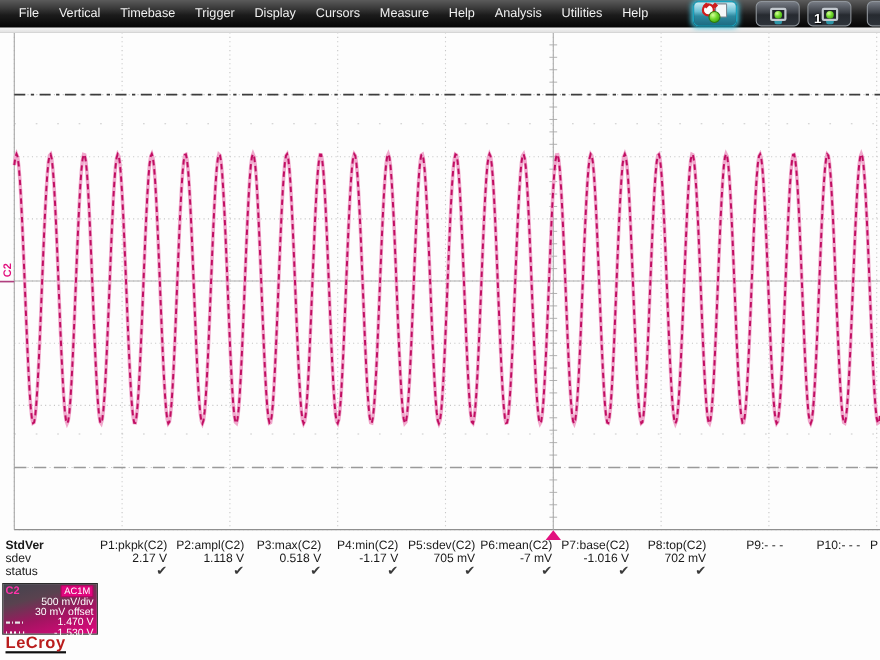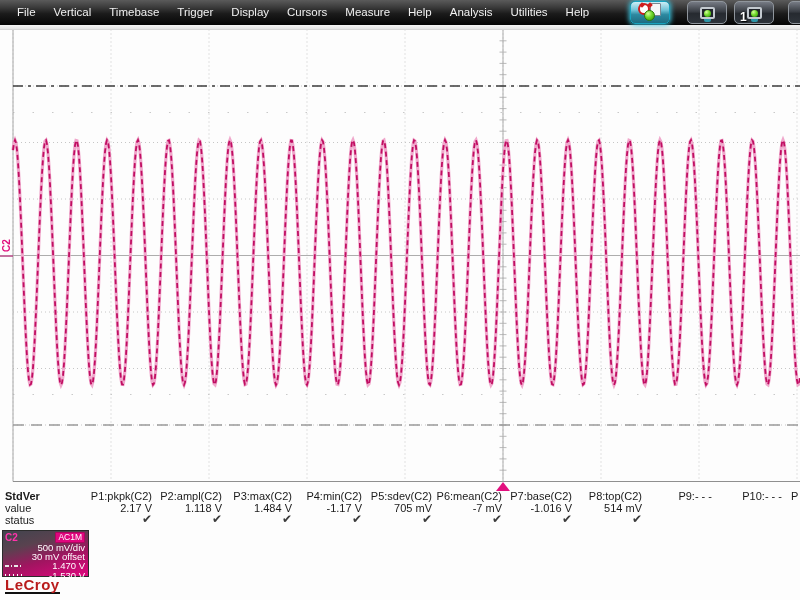--- a/index.html
+++ b/index.html
@@ -189,21 +189,21 @@
       <line x1="13" y1="425" x2="800" y2="425" stroke="#9a9a9a" stroke-width="1.5" stroke-dasharray="11 7"></line>
       <path d="M13 150.1 L14 142.6 L15 140.0 L16 142.6 L17 150.1 L18 162.3 L19 178.8 L20 198.7 L21 221.2 L22 245.5 L23 270.5 L24 295.2 L25 318.5 L26 339.4 L27 357.2 L28 371.0 L29 380.3 L30 384.7 L31 384.0 L32 378.2 L33 367.6 L34 352.6 L35 333.9 L36 312.1 L37 288.4 L38 263.5 L39 238.6 L40 214.7 L41 192.8 L42 173.8 L43 158.5 L44 147.5 L45 141.3 L46 140.2 L47 144.2 L48 153.1 L49 166.5 L50 184.0 L51 204.8 L52 227.9 L53 252.5 L54 277.5 L55 301.9 L56 324.6 L57 344.8 L58 361.5 L59 374.1 L60 382.0 L61 385.0 L62 382.8 L63 375.7 L64 363.8 L65 347.7 L66 328.0 L67 305.7 L68 281.5 L69 256.5 L70 231.8 L71 208.3 L72 187.1 L73 169.1 L74 154.9 L75 145.3 L76 140.5 L77 140.8 L78 146.2 L79 156.4 L80 171.1 L81 189.5 L82 211.0 L83 234.7 L84 259.5 L85 284.4 L86 308.5 L87 330.6 L88 349.8 L89 365.5 L90 376.8 L91 383.4 L92 384.9 L93 381.3 L94 372.8 L95 359.7 L96 342.5 L97 322.0 L98 299.0 L99 274.5 L100 249.5 L101 225.0 L102 202.1 L103 181.7 L104 164.7 L105 151.8 L106 143.4 L107 140.1 L108 141.8 L109 148.6 L110 160.1 L111 175.9 L112 195.3 L113 217.5 L114 241.6 L115 266.5 L116 291.3 L117 314.9 L118 336.3 L119 354.6 L120 369.1 L121 379.1 L122 384.3 L123 384.4 L124 379.4 L125 369.6 L126 355.3 L127 337.1 L128 315.8 L129 292.3 L130 267.5 L131 242.5 L132 218.4 L133 196.1 L134 176.6 L135 160.6 L136 148.9 L137 142.0 L138 140.0 L139 143.2 L140 151.3 L141 164.1 L142 181.0 L143 201.3 L144 224.1 L145 248.5 L146 273.5 L147 298.1 L148 321.1 L149 341.8 L150 359.1 L151 372.4 L152 381.1 L153 384.9 L154 383.5 L155 377.1 L156 366.0 L157 350.5 L158 331.4 L159 309.4 L160 285.4 L161 260.5 L162 235.7 L163 211.9 L164 190.3 L165 171.7 L166 156.9 L167 146.5 L168 140.9 L169 140.4 L170 145.0 L171 154.5 L172 168.4 L173 186.3 L174 207.4 L175 230.8 L176 255.5 L177 280.5 L178 304.7 L179 327.2 L180 347.0 L181 363.2 L182 375.3 L183 382.6 L184 385.0 L185 382.2 L186 374.5 L187 362.1 L188 345.5 L189 325.5 L190 302.8 L191 278.5 L192 253.5 L193 228.9 L194 205.6 L195 184.8 L196 167.2 L197 153.5 L198 144.4 L199 140.3 L200 141.2 L201 147.2 L202 157.9 L203 173.1 L204 192.0 L205 213.8 L206 237.6 L207 262.5 L208 287.4 L209 311.2 L210 333.0 L211 351.9 L212 367.1 L213 377.8 L214 383.8 L215 384.7 L216 380.6 L217 371.5 L218 357.8 L219 340.2 L220 319.4 L221 296.1 L222 271.5 L223 246.5 L224 222.2 L225 199.5 L226 179.5 L227 162.9 L228 150.5 L229 142.8 L230 140.0 L231 142.4 L232 149.7 L233 161.8 L234 178.0 L235 197.8 L236 220.3 L237 244.5 L238 269.5 L239 294.2 L240 317.6 L241 338.7 L242 356.6 L243 370.5 L244 380.0 L245 384.6 L246 384.1 L247 378.5 L248 368.1 L249 353.3 L250 334.7 L251 313.1 L252 289.3 L253 264.5 L254 239.6 L255 215.6 L256 193.6 L257 174.5 L258 159.0 L259 147.9 L260 141.5 L261 140.1 L262 143.9 L263 152.6 L264 165.9 L265 183.2 L266 203.9 L267 226.9 L268 251.5 L269 276.5 L270 300.9 L271 323.8 L272 344.0 L273 360.9 L274 373.7 L275 381.8 L276 385.0 L277 383.0 L278 376.1 L279 364.4 L280 348.4 L281 328.9 L282 306.6 L283 282.5 L284 257.5 L285 232.7 L286 209.2 L287 187.9 L288 169.7 L289 155.4 L290 145.6 L291 140.6 L292 140.7 L293 145.9 L294 155.9 L295 170.4 L296 188.7 L297 210.1 L298 233.7 L299 258.5 L300 283.4 L301 307.5 L302 329.7 L303 349.1 L304 364.9 L305 376.4 L306 383.2 L307 384.9 L308 381.6 L309 373.2 L310 360.3 L311 343.3 L312 322.9 L313 300.0 L314 275.5 L315 250.5 L316 226.0 L317 203.0 L318 182.5 L319 165.3 L320 152.2 L321 143.7 L322 140.1 L323 141.6 L324 148.2 L325 159.5 L326 175.2 L327 194.4 L328 216.5 L329 240.6 L330 265.5 L331 290.3 L332 314.0 L333 335.5 L334 353.9 L335 368.6 L336 378.8 L337 384.2 L338 384.5 L339 379.7 L340 370.1 L341 355.9 L342 337.9 L343 316.7 L344 293.2 L345 268.5 L346 243.5 L347 219.3 L348 197.0 L349 177.3 L350 161.2 L351 149.3 L352 142.2 L353 140.0 L354 143.0 L355 150.9 L356 163.5 L357 180.2 L358 200.4 L359 223.1 L360 247.5 L361 272.5 L362 297.1 L363 320.2 L364 341.0 L365 358.5 L366 371.9 L367 380.8 L368 384.8 L369 383.7 L370 377.5 L371 366.5 L372 351.2 L373 332.2 L374 310.3 L375 286.4 L376 261.5 L377 236.6 L378 212.9 L379 191.1 L380 172.4 L381 157.4 L382 146.8 L383 141.0 L384 140.3 L385 144.7 L386 154.0 L387 167.8 L388 185.6 L389 206.5 L390 229.8 L391 254.5 L392 279.5 L393 303.8 L394 326.3 L395 346.2 L396 362.7 L397 374.9 L398 382.4 L399 385.0 L400 382.4 L401 374.9 L402 362.7 L403 346.2 L404 326.3 L405 303.8 L406 279.5 L407 254.5 L408 229.8 L409 206.5 L410 185.6 L411 167.8 L412 154.0 L413 144.7 L414 140.3 L415 141.0 L416 146.8 L417 157.4 L418 172.4 L419 191.1 L420 212.9 L421 236.6 L422 261.5 L423 286.4 L424 310.3 L425 332.2 L426 351.2 L427 366.5 L428 377.5 L429 383.7 L430 384.8 L431 380.8 L432 371.9 L433 358.5 L434 341.0 L435 320.2 L436 297.1 L437 272.5 L438 247.5 L439 223.1 L440 200.4 L441 180.2 L442 163.5 L443 150.9 L444 143.0 L445 140.0 L446 142.2 L447 149.3 L448 161.2 L449 177.3 L450 197.0 L451 219.3 L452 243.5 L453 268.5 L454 293.2 L455 316.7 L456 337.9 L457 355.9 L458 370.1 L459 379.7 L460 384.5 L461 384.2 L462 378.8 L463 368.6 L464 353.9 L465 335.5 L466 314.0 L467 290.3 L468 265.5 L469 240.6 L470 216.5 L471 194.4 L472 175.2 L473 159.5 L474 148.2 L475 141.6 L476 140.1 L477 143.7 L478 152.2 L479 165.3 L480 182.5 L481 203.0 L482 226.0 L483 250.5 L484 275.5 L485 300.0 L486 322.9 L487 343.3 L488 360.3 L489 373.2 L490 381.6 L491 384.9 L492 383.2 L493 376.4 L494 364.9 L495 349.1 L496 329.7 L497 307.5 L498 283.4 L499 258.5 L500 233.7 L501 210.1 L502 188.7 L503 170.4 L504 155.9 L505 145.9 L506 140.7 L507 140.6 L508 145.6 L509 155.4 L510 169.7 L511 187.9 L512 209.2 L513 232.7 L514 257.5 L515 282.5 L516 306.6 L517 328.9 L518 348.4 L519 364.4 L520 376.1 L521 383.0 L522 385.0 L523 381.8 L524 373.7 L525 360.9 L526 344.0 L527 323.7 L528 300.9 L529 276.5 L530 251.5 L531 226.9 L532 203.9 L533 183.2 L534 165.9 L535 152.6 L536 143.9 L537 140.1 L538 141.5 L539 147.9 L540 159.0 L541 174.5 L542 193.6 L543 215.6 L544 239.6 L545 264.5 L546 289.3 L547 313.1 L548 334.7 L549 353.3 L550 368.1 L551 378.5 L552 384.1 L553 384.6 L554 380.0 L555 370.5 L556 356.6 L557 338.7 L558 317.6 L559 294.2 L560 269.5 L561 244.5 L562 220.3 L563 197.8 L564 178.0 L565 161.8 L566 149.7 L567 142.4 L568 140.0 L569 142.8 L570 150.5 L571 162.9 L572 179.5 L573 199.5 L574 222.2 L575 246.5 L576 271.5 L577 296.1 L578 319.4 L579 340.2 L580 357.8 L581 371.5 L582 380.6 L583 384.7 L584 383.8 L585 377.8 L586 367.1 L587 351.9 L588 333.0 L589 311.2 L590 287.4 L591 262.5 L592 237.6 L593 213.8 L594 192.0 L595 173.1 L596 157.9 L597 147.2 L598 141.2 L599 140.3 L600 144.4 L601 153.5 L602 167.2 L603 184.8 L604 205.6 L605 228.9 L606 253.5 L607 278.5 L608 302.8 L609 325.5 L610 345.5 L611 362.1 L612 374.5 L613 382.2 L614 385.0 L615 382.6 L616 375.3 L617 363.2 L618 347.0 L619 327.2 L620 304.7 L621 280.5 L622 255.5 L623 230.8 L624 207.4 L625 186.3 L626 168.4 L627 154.5 L628 145.0 L629 140.4 L630 140.9 L631 146.5 L632 156.9 L633 171.7 L634 190.3 L635 211.9 L636 235.7 L637 260.5 L638 285.4 L639 309.4 L640 331.4 L641 350.5 L642 366.0 L643 377.1 L644 383.5 L645 384.9 L646 381.1 L647 372.4 L648 359.1 L649 341.8 L650 321.1 L651 298.1 L652 273.5 L653 248.5 L654 224.1 L655 201.3 L656 181.0 L657 164.1 L658 151.3 L659 143.2 L660 140.0 L661 142.0 L662 148.9 L663 160.6 L664 176.6 L665 196.1 L666 218.4 L667 242.5 L668 267.5 L669 292.3 L670 315.8 L671 337.1 L672 355.3 L673 369.6 L674 379.4 L675 384.4 L676 384.3 L677 379.1 L678 369.1 L679 354.6 L680 336.3 L681 314.9 L682 291.3 L683 266.5 L684 241.6 L685 217.5 L686 195.3 L687 175.9 L688 160.1 L689 148.6 L690 141.8 L691 140.1 L692 143.4 L693 151.8 L694 164.7 L695 181.7 L696 202.1 L697 225.0 L698 249.5 L699 274.5 L700 299.0 L701 322.0 L702 342.5 L703 359.7 L704 372.8 L705 381.3 L706 384.9 L707 383.4 L708 376.8 L709 365.5 L710 349.8 L711 330.6 L712 308.5 L713 284.4 L714 259.5 L715 234.7 L716 211.0 L717 189.5 L718 171.1 L719 156.4 L720 146.2 L721 140.8 L722 140.5 L723 145.3 L724 154.9 L725 169.1 L726 187.1 L727 208.3 L728 231.8 L729 256.5 L730 281.5 L731 305.7 L732 328.0 L733 347.7 L734 363.8 L735 375.7 L736 382.8 L737 385.0 L738 382.0 L739 374.1 L740 361.5 L741 344.8 L742 324.6 L743 301.9 L744 277.5 L745 252.5 L746 227.9 L747 204.8 L748 184.0 L749 166.5 L750 153.1 L751 144.2 L752 140.2 L753 141.3 L754 147.5 L755 158.5 L756 173.8 L757 192.8 L758 214.7 L759 238.6 L760 263.5 L761 288.4 L762 312.1 L763 333.9 L764 352.6 L765 367.6 L766 378.2 L767 384.0 L768 384.7 L769 380.3 L770 371.0 L771 357.2 L772 339.4 L773 318.5 L774 295.2 L775 270.5 L776 245.5 L777 221.2 L778 198.7 L779 178.8 L780 162.3 L781 150.1 L782 142.6 L783 140.0 L784 142.6 L785 150.1 L786 162.3 L787 178.8 L788 198.7 L789 221.2 L790 245.5 L791 270.5 L792 295.2 L793 318.5 L794 339.4 L795 357.2 L796 371.0 L797 380.3 L798 384.7 L799 384.0 L800 378.2 " fill="none" stroke="#f0a8cc" stroke-width="3.2"></path>
       <path d="M13 150.1 L14 142.6 L15 140.0 L16 142.6 L17 150.1 L18 162.3 L19 178.8 L20 198.7 L21 221.2 L22 245.5 L23 270.5 L24 295.2 L25 318.5 L26 339.4 L27 357.2 L28 371.0 L29 380.3 L30 384.7 L31 384.0 L32 378.2 L33 367.6 L34 352.6 L35 333.9 L36 312.1 L37 288.4 L38 263.5 L39 238.6 L40 214.7 L41 192.8 L42 173.8 L43 158.5 L44 147.5 L45 141.3 L46 140.2 L47 144.2 L48 153.1 L49 166.5 L50 184.0 L51 204.8 L52 227.9 L53 252.5 L54 277.5 L55 301.9 L56 324.6 L57 344.8 L58 361.5 L59 374.1 L60 382.0 L61 385.0 L62 382.8 L63 375.7 L64 363.8 L65 347.7 L66 328.0 L67 305.7 L68 281.5 L69 256.5 L70 231.8 L71 208.3 L72 187.1 L73 169.1 L74 154.9 L75 145.3 L76 140.5 L77 140.8 L78 146.2 L79 156.4 L80 171.1 L81 189.5 L82 211.0 L83 234.7 L84 259.5 L85 284.4 L86 308.5 L87 330.6 L88 349.8 L89 365.5 L90 376.8 L91 383.4 L92 384.9 L93 381.3 L94 372.8 L95 359.7 L96 342.5 L97 322.0 L98 299.0 L99 274.5 L100 249.5 L101 225.0 L102 202.1 L103 181.7 L104 164.7 L105 151.8 L106 143.4 L107 140.1 L108 141.8 L109 148.6 L110 160.1 L111 175.9 L112 195.3 L113 217.5 L114 241.6 L115 266.5 L116 291.3 L117 314.9 L118 336.3 L119 354.6 L120 369.1 L121 379.1 L122 384.3 L123 384.4 L124 379.4 L125 369.6 L126 355.3 L127 337.1 L128 315.8 L129 292.3 L130 267.5 L131 242.5 L132 218.4 L133 196.1 L134 176.6 L135 160.6 L136 148.9 L137 142.0 L138 140.0 L139 143.2 L140 151.3 L141 164.1 L142 181.0 L143 201.3 L144 224.1 L145 248.5 L146 273.5 L147 298.1 L148 321.1 L149 341.8 L150 359.1 L151 372.4 L152 381.1 L153 384.9 L154 383.5 L155 377.1 L156 366.0 L157 350.5 L158 331.4 L159 309.4 L160 285.4 L161 260.5 L162 235.7 L163 211.9 L164 190.3 L165 171.7 L166 156.9 L167 146.5 L168 140.9 L169 140.4 L170 145.0 L171 154.5 L172 168.4 L173 186.3 L174 207.4 L175 230.8 L176 255.5 L177 280.5 L178 304.7 L179 327.2 L180 347.0 L181 363.2 L182 375.3 L183 382.6 L184 385.0 L185 382.2 L186 374.5 L187 362.1 L188 345.5 L189 325.5 L190 302.8 L191 278.5 L192 253.5 L193 228.9 L194 205.6 L195 184.8 L196 167.2 L197 153.5 L198 144.4 L199 140.3 L200 141.2 L201 147.2 L202 157.9 L203 173.1 L204 192.0 L205 213.8 L206 237.6 L207 262.5 L208 287.4 L209 311.2 L210 333.0 L211 351.9 L212 367.1 L213 377.8 L214 383.8 L215 384.7 L216 380.6 L217 371.5 L218 357.8 L219 340.2 L220 319.4 L221 296.1 L222 271.5 L223 246.5 L224 222.2 L225 199.5 L226 179.5 L227 162.9 L228 150.5 L229 142.8 L230 140.0 L231 142.4 L232 149.7 L233 161.8 L234 178.0 L235 197.8 L236 220.3 L237 244.5 L238 269.5 L239 294.2 L240 317.6 L241 338.7 L242 356.6 L243 370.5 L244 380.0 L245 384.6 L246 384.1 L247 378.5 L248 368.1 L249 353.3 L250 334.7 L251 313.1 L252 289.3 L253 264.5 L254 239.6 L255 215.6 L256 193.6 L257 174.5 L258 159.0 L259 147.9 L260 141.5 L261 140.1 L262 143.9 L263 152.6 L264 165.9 L265 183.2 L266 203.9 L267 226.9 L268 251.5 L269 276.5 L270 300.9 L271 323.8 L272 344.0 L273 360.9 L274 373.7 L275 381.8 L276 385.0 L277 383.0 L278 376.1 L279 364.4 L280 348.4 L281 328.9 L282 306.6 L283 282.5 L284 257.5 L285 232.7 L286 209.2 L287 187.9 L288 169.7 L289 155.4 L290 145.6 L291 140.6 L292 140.7 L293 145.9 L294 155.9 L295 170.4 L296 188.7 L297 210.1 L298 233.7 L299 258.5 L300 283.4 L301 307.5 L302 329.7 L303 349.1 L304 364.9 L305 376.4 L306 383.2 L307 384.9 L308 381.6 L309 373.2 L310 360.3 L311 343.3 L312 322.9 L313 300.0 L314 275.5 L315 250.5 L316 226.0 L317 203.0 L318 182.5 L319 165.3 L320 152.2 L321 143.7 L322 140.1 L323 141.6 L324 148.2 L325 159.5 L326 175.2 L327 194.4 L328 216.5 L329 240.6 L330 265.5 L331 290.3 L332 314.0 L333 335.5 L334 353.9 L335 368.6 L336 378.8 L337 384.2 L338 384.5 L339 379.7 L340 370.1 L341 355.9 L342 337.9 L343 316.7 L344 293.2 L345 268.5 L346 243.5 L347 219.3 L348 197.0 L349 177.3 L350 161.2 L351 149.3 L352 142.2 L353 140.0 L354 143.0 L355 150.9 L356 163.5 L357 180.2 L358 200.4 L359 223.1 L360 247.5 L361 272.5 L362 297.1 L363 320.2 L364 341.0 L365 358.5 L366 371.9 L367 380.8 L368 384.8 L369 383.7 L370 377.5 L371 366.5 L372 351.2 L373 332.2 L374 310.3 L375 286.4 L376 261.5 L377 236.6 L378 212.9 L379 191.1 L380 172.4 L381 157.4 L382 146.8 L383 141.0 L384 140.3 L385 144.7 L386 154.0 L387 167.8 L388 185.6 L389 206.5 L390 229.8 L391 254.5 L392 279.5 L393 303.8 L394 326.3 L395 346.2 L396 362.7 L397 374.9 L398 382.4 L399 385.0 L400 382.4 L401 374.9 L402 362.7 L403 346.2 L404 326.3 L405 303.8 L406 279.5 L407 254.5 L408 229.8 L409 206.5 L410 185.6 L411 167.8 L412 154.0 L413 144.7 L414 140.3 L415 141.0 L416 146.8 L417 157.4 L418 172.4 L419 191.1 L420 212.9 L421 236.6 L422 261.5 L423 286.4 L424 310.3 L425 332.2 L426 351.2 L427 366.5 L428 377.5 L429 383.7 L430 384.8 L431 380.8 L432 371.9 L433 358.5 L434 341.0 L435 320.2 L436 297.1 L437 272.5 L438 247.5 L439 223.1 L440 200.4 L441 180.2 L442 163.5 L443 150.9 L444 143.0 L445 140.0 L446 142.2 L447 149.3 L448 161.2 L449 177.3 L450 197.0 L451 219.3 L452 243.5 L453 268.5 L454 293.2 L455 316.7 L456 337.9 L457 355.9 L458 370.1 L459 379.7 L460 384.5 L461 384.2 L462 378.8 L463 368.6 L464 353.9 L465 335.5 L466 314.0 L467 290.3 L468 265.5 L469 240.6 L470 216.5 L471 194.4 L472 175.2 L473 159.5 L474 148.2 L475 141.6 L476 140.1 L477 143.7 L478 152.2 L479 165.3 L480 182.5 L481 203.0 L482 226.0 L483 250.5 L484 275.5 L485 300.0 L486 322.9 L487 343.3 L488 360.3 L489 373.2 L490 381.6 L491 384.9 L492 383.2 L493 376.4 L494 364.9 L495 349.1 L496 329.7 L497 307.5 L498 283.4 L499 258.5 L500 233.7 L501 210.1 L502 188.7 L503 170.4 L504 155.9 L505 145.9 L506 140.7 L507 140.6 L508 145.6 L509 155.4 L510 169.7 L511 187.9 L512 209.2 L513 232.7 L514 257.5 L515 282.5 L516 306.6 L517 328.9 L518 348.4 L519 364.4 L520 376.1 L521 383.0 L522 385.0 L523 381.8 L524 373.7 L525 360.9 L526 344.0 L527 323.7 L528 300.9 L529 276.5 L530 251.5 L531 226.9 L532 203.9 L533 183.2 L534 165.9 L535 152.6 L536 143.9 L537 140.1 L538 141.5 L539 147.9 L540 159.0 L541 174.5 L542 193.6 L543 215.6 L544 239.6 L545 264.5 L546 289.3 L547 313.1 L548 334.7 L549 353.3 L550 368.1 L551 378.5 L552 384.1 L553 384.6 L554 380.0 L555 370.5 L556 356.6 L557 338.7 L558 317.6 L559 294.2 L560 269.5 L561 244.5 L562 220.3 L563 197.8 L564 178.0 L565 161.8 L566 149.7 L567 142.4 L568 140.0 L569 142.8 L570 150.5 L571 162.9 L572 179.5 L573 199.5 L574 222.2 L575 246.5 L576 271.5 L577 296.1 L578 319.4 L579 340.2 L580 357.8 L581 371.5 L582 380.6 L583 384.7 L584 383.8 L585 377.8 L586 367.1 L587 351.9 L588 333.0 L589 311.2 L590 287.4 L591 262.5 L592 237.6 L593 213.8 L594 192.0 L595 173.1 L596 157.9 L597 147.2 L598 141.2 L599 140.3 L600 144.4 L601 153.5 L602 167.2 L603 184.8 L604 205.6 L605 228.9 L606 253.5 L607 278.5 L608 302.8 L609 325.5 L610 345.5 L611 362.1 L612 374.5 L613 382.2 L614 385.0 L615 382.6 L616 375.3 L617 363.2 L618 347.0 L619 327.2 L620 304.7 L621 280.5 L622 255.5 L623 230.8 L624 207.4 L625 186.3 L626 168.4 L627 154.5 L628 145.0 L629 140.4 L630 140.9 L631 146.5 L632 156.9 L633 171.7 L634 190.3 L635 211.9 L636 235.7 L637 260.5 L638 285.4 L639 309.4 L640 331.4 L641 350.5 L642 366.0 L643 377.1 L644 383.5 L645 384.9 L646 381.1 L647 372.4 L648 359.1 L649 341.8 L650 321.1 L651 298.1 L652 273.5 L653 248.5 L654 224.1 L655 201.3 L656 181.0 L657 164.1 L658 151.3 L659 143.2 L660 140.0 L661 142.0 L662 148.9 L663 160.6 L664 176.6 L665 196.1 L666 218.4 L667 242.5 L668 267.5 L669 292.3 L670 315.8 L671 337.1 L672 355.3 L673 369.6 L674 379.4 L675 384.4 L676 384.3 L677 379.1 L678 369.1 L679 354.6 L680 336.3 L681 314.9 L682 291.3 L683 266.5 L684 241.6 L685 217.5 L686 195.3 L687 175.9 L688 160.1 L689 148.6 L690 141.8 L691 140.1 L692 143.4 L693 151.8 L694 164.7 L695 181.7 L696 202.1 L697 225.0 L698 249.5 L699 274.5 L700 299.0 L701 322.0 L702 342.5 L703 359.7 L704 372.8 L705 381.3 L706 384.9 L707 383.4 L708 376.8 L709 365.5 L710 349.8 L711 330.6 L712 308.5 L713 284.4 L714 259.5 L715 234.7 L716 211.0 L717 189.5 L718 171.1 L719 156.4 L720 146.2 L721 140.8 L722 140.5 L723 145.3 L724 154.9 L725 169.1 L726 187.1 L727 208.3 L728 231.8 L729 256.5 L730 281.5 L731 305.7 L732 328.0 L733 347.7 L734 363.8 L735 375.7 L736 382.8 L737 385.0 L738 382.0 L739 374.1 L740 361.5 L741 344.8 L742 324.6 L743 301.9 L744 277.5 L745 252.5 L746 227.9 L747 204.8 L748 184.0 L749 166.5 L750 153.1 L751 144.2 L752 140.2 L753 141.3 L754 147.5 L755 158.5 L756 173.8 L757 192.8 L758 214.7 L759 238.6 L760 263.5 L761 288.4 L762 312.1 L763 333.9 L764 352.6 L765 367.6 L766 378.2 L767 384.0 L768 384.7 L769 380.3 L770 371.0 L771 357.2 L772 339.4 L773 318.5 L774 295.2 L775 270.5 L776 245.5 L777 221.2 L778 198.7 L779 178.8 L780 162.3 L781 150.1 L782 142.6 L783 140.0 L784 142.6 L785 150.1 L786 162.3 L787 178.8 L788 198.7 L789 221.2 L790 245.5 L791 270.5 L792 295.2 L793 318.5 L794 339.4 L795 357.2 L796 371.0 L797 380.3 L798 384.7 L799 384.0 L800 378.2 " fill="none" stroke="#c00e62" stroke-width="1.8" stroke-dasharray="5 3.5"></path>
       <text x="10" y="252" transform="rotate(-90 10 252)" fill="#e2107e" font-size="10" font-weight="bold">C2</text>
       <line x1="0" y1="256" x2="13" y2="256" stroke="#b0407f" stroke-width="1.5"></line>
       <path d="M496 491 L510 491 L503 482 Z" fill="#e2107e"></path>
     </svg>
 
   <div class="mtable" id="mtable">
       <div class="trow"><span class="tlabel b">StdVer</span><span class="tcell">P1:pkpk(C2)</span><span class="tcell">P2:ampl(C2)</span><span class="tcell">P3:max(C2)</span><span class="tcell">P4:min(C2)</span><span class="tcell">P5:sdev(C2)</span><span class="tcell">P6:mean(C2)</span><span class="tcell">P7:base(C2)</span><span class="tcell">P8:top(C2)</span><span class="tcell">P9:- - -</span><span class="tcell">P10:- - -</span></div>
-      <div class="trow"><span class="tlabel">value</span><span class="tcell">2.17 V</span><span class="tcell">1.118 V</span><span class="tcell">1.484 V</span><span class="tcell">-1.17 V</span><span class="tcell">705 mV</span><span class="tcell">-7 mV</span><span class="tcell">-1.016 V</span><span class="tcell">514 mV</span><span class="tcell"></span><span class="tcell"></span></div>
+      <div class="trow"><span class="tlabel">sdev</span><span class="tcell">2.17 V</span><span class="tcell">1.118 V</span><span class="tcell">0.518 V</span><span class="tcell">-1.17 V</span><span class="tcell">705 mV</span><span class="tcell">-7 mV</span><span class="tcell">-1.016 V</span><span class="tcell">702 mV</span><span class="tcell"></span><span class="tcell"></span></div>
       <div class="trow"><span class="tlabel">status</span><span class="tcell status">✔</span><span class="tcell status">✔</span><span class="tcell status">✔</span><span class="tcell status">✔</span><span class="tcell status">✔</span><span class="tcell status">✔</span><span class="tcell status">✔</span><span class="tcell status">✔</span><span class="tcell status"></span><span class="tcell status"></span></div>
     </div>
   <span class="clipped-p">P</span>
 
   <div class="chbox">
     <div class="ch-top">
       <span class="ch-name">C2</span>
       <span class="ch-coup">AC1M</span>
     </div>
     <div class="ch-line">500 mV/div</div>

